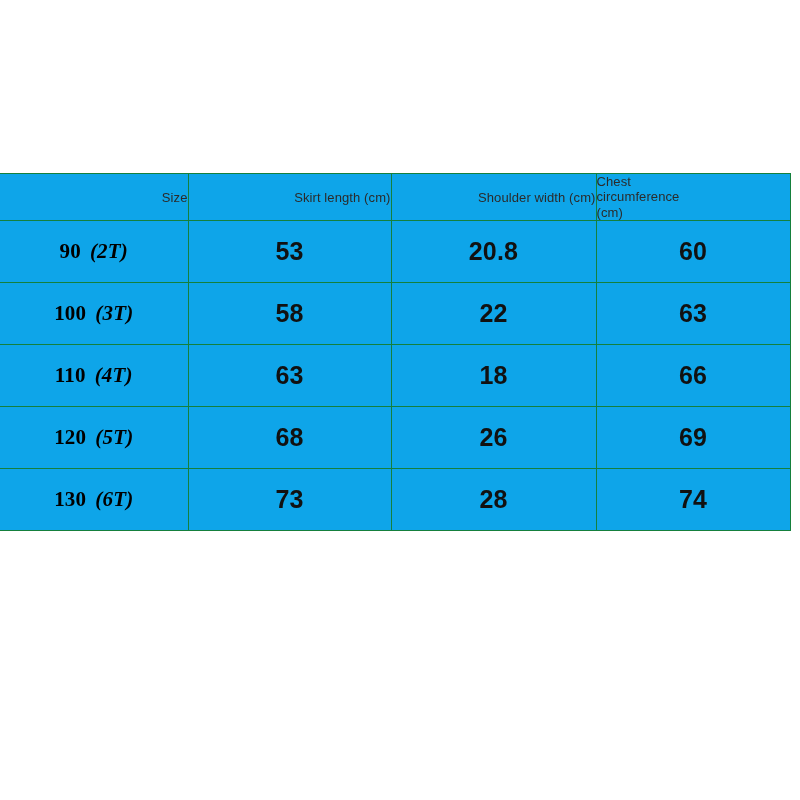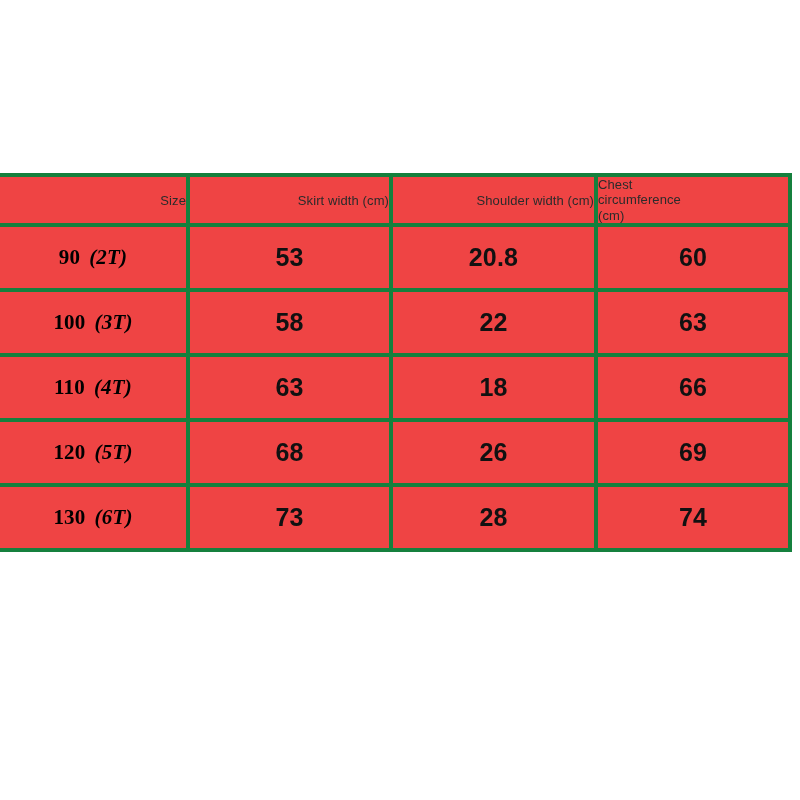--- a/index.html
+++ b/index.html
@@ -30,25 +30,25 @@
     background: #ffffff;
   }
 
   table.size-chart col.col-size          { width: 188px; }
   table.size-chart col.col-skirt         { width: 203px; }
   table.size-chart col.col-shoulder      { width: 205px; }
   table.size-chart col.col-chest         { width: 194px; }
 
   table.size-chart th,
   table.size-chart td {
-    border: 4px solid #15803d;
+    border: 1px solid #15803d;
     border-left-color: #8a8a8a;
     padding: 0;
     margin: 0;
-    background: #ef4444;
+    background: #0ea5e9;
   }
 
   
   table.size-chart tr > *:first-child {
     border-left: none;
   }
 
   
   tr.header-row th {
     height: 46px;
@@ -116,21 +116,21 @@
   <table class="size-chart">
     <colgroup>
       <col class="col-size">
       <col class="col-skirt">
       <col class="col-shoulder">
       <col class="col-chest">
     </colgroup>
     <thead>
       <tr class="header-row">
         <th class="h-size">Size</th>
-        <th class="h-skirt">Skirt width (cm)</th>
+        <th class="h-skirt">Skirt length (cm)</th>
         <th class="h-shoulder">Shoulder width (cm)</th>
         <th class="h-chest">Chest
 circumference
 (cm)</th>
       </tr>
     </thead>
     <tbody>
       <tr class="data-row">
         <td class="c-size"><span class="size-metric">90</span><span class="size-us">(2T)</span></td>
         <td class="c-value">53</td>

